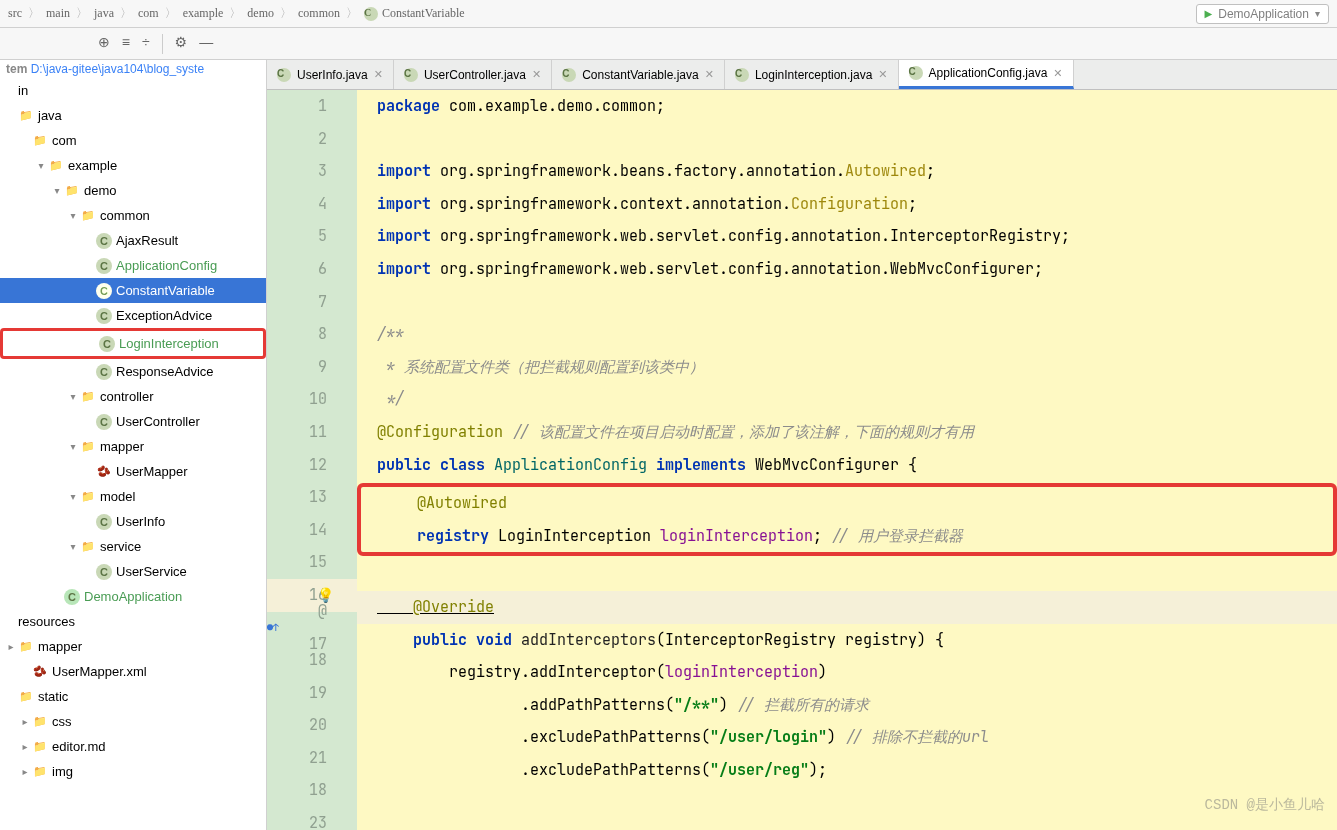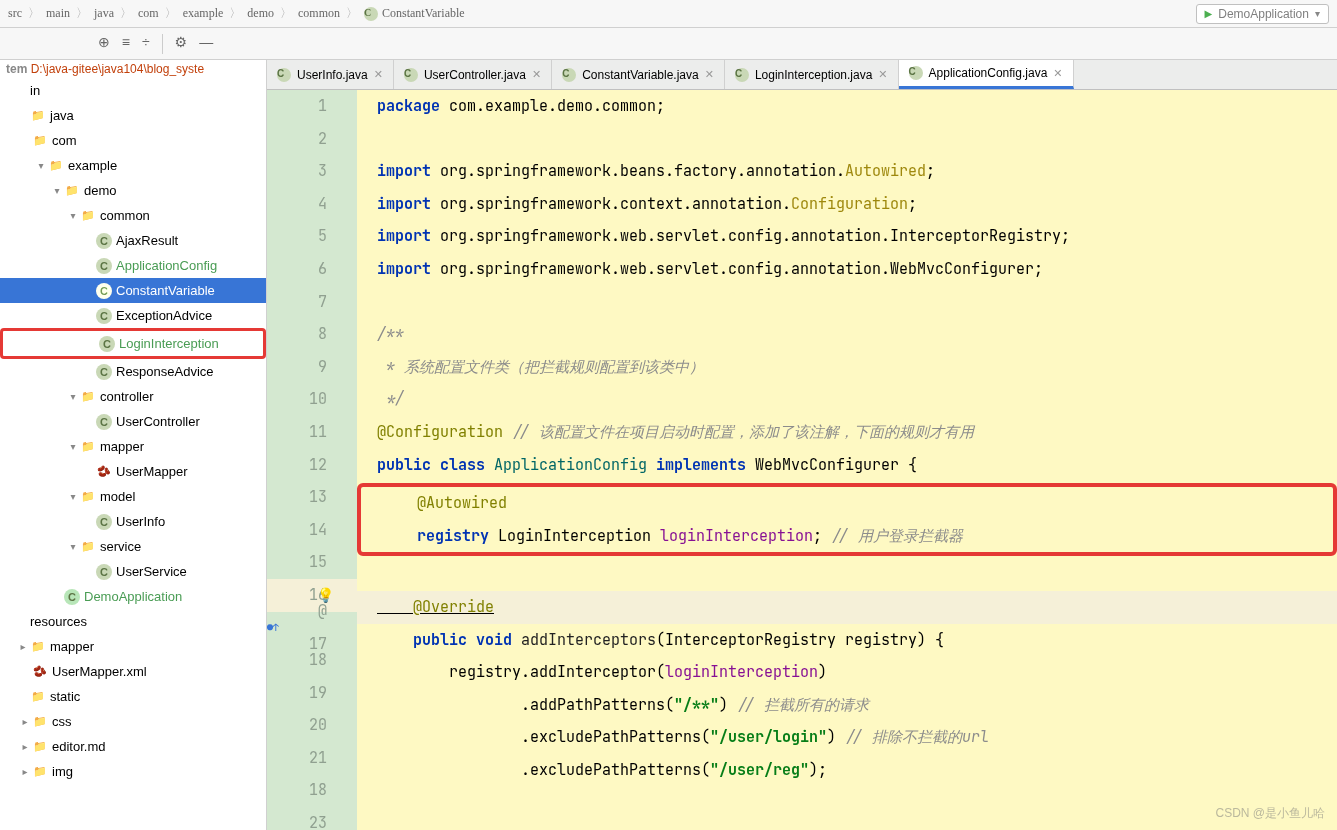--- a/index.html
+++ b/index.html
@@ -13,32 +13,32 @@
     .green-arrow { color: #4caf50; font-size: 10px; }
     
     .toolbar-row { display: flex; align-items: center; height: 32px; padding: 0 8px; background: #f7f7f7; border-bottom: 1px solid #d0d0d0; gap: 10px; }
     .toolbar-icons { display: flex; gap: 12px; color: #666; font-size: 14px; margin-left: 90px; }
     .toolbar-sep { width: 1px; height: 20px; background: #ccc; }
     
     .main-layout { display: flex; height: calc(100vh - 60px); }
     
     .project-tree { width: 267px; min-width: 267px; background: #fff; border-right: 1px solid #d0d0d0; overflow-y: auto; font-size: 13px; }
     .tree-root { padding: 2px 6px; color: #888; font-size: 12px; }
-    .tree-path { color: #c2410c; }
+    .tree-path { color: #3b82f6; }
     .tree-item { display: flex; align-items: center; height: 25px; cursor: pointer; white-space: nowrap; }
     .tree-item.selected { background: #3875d6; color: #fff; }
     .tree-item.selected .file-icon { filter: brightness(1.3); }
     .tree-item .chevron { width: 14px; text-align: center; color: #888; font-size: 10px; user-select: none; }
     .tree-item .chevron.empty { visibility: hidden; }
     .tree-item .file-icon { width: 16px; height: 16px; margin-right: 4px; display: inline-flex; align-items: center; justify-content: center; font-size: 11px; }
     .folder-icon { color: #b0afae; }
     .class-icon { background: #c9d8b6; color: #5b7444; border-radius: 50%; width: 14px; height: 14px; font-size: 10px; font-weight: bold; }
     .class-icon.green { background: #b8e6b8; }
     .highlighted-box { border: 3px solid #e53935; border-radius: 4px; }
-    .pad-0 { padding-left: 16px; } .pad-1 { padding-left: 18px; } .pad-2 { padding-left: 34px; }
+    .pad-0 { padding-left: 4px; } .pad-1 { padding-left: 18px; } .pad-2 { padding-left: 34px; }
     .pad-3 { padding-left: 50px; } .pad-4 { padding-left: 66px; } .pad-5 { padding-left: 82px; }
     .green-text { color: #499c54; }
     
     .editor-area { flex: 1; display: flex; flex-direction: column; background: #d4e8d0; overflow: hidden; }
     .tabs-bar { display: flex; height: 30px; background: #ecedec; border-bottom: 1px solid #c0c0c0; overflow-x: auto; }
     .tab { display: flex; align-items: center; padding: 0 10px; gap: 6px; border-right: 1px solid #d0d0d0; font-size: 12px; cursor: pointer; background: #ecedec; }
     .tab.active { background: #fff; border-bottom: 3px solid #3875d6; }
     .tab .close-x { color: #999; font-size: 11px; }
     
     .code-area { flex: 1; display: flex; overflow: auto; font-family: "JetBrains Mono", Consolas, monospace; font-size: 15px; }
@@ -56,21 +56,21 @@
     .ann { color: #808000; }
     .cls { color: #006666; }
     .str { color: #067d17; font-weight: bold; }
     .cmt { color: #8c8c8c; font-style: italic; }
     .field { color: #871094; }
     .method { color: #222; }
     .hl-yellow { color: #9e880d; }
     
     .red-box { border: 4px solid #e53935; border-radius: 6px; margin: 2px 0; }
     
-    .watermark { position: fixed; right: 12px; bottom: 8px; color: rgba(120,120,120,0.5); font-size: 12px; pointer-events: none; }
+    .watermark { position: fixed; right: 12px; bottom: 16px; color: rgba(120,120,120,0.5); font-size: 14px; pointer-events: none; font-family: Liberation Mono, monospace; }
   </style>
 </head>
 <body>
 
 <div class="breadcrumb">
   <span class="breadcrumb-item">src</span>
     <span class="breadcrumb-sep">〉</span>
   <span class="breadcrumb-item">main</span>
     <span class="breadcrumb-sep">〉</span>
   <span class="breadcrumb-item">java</span>

